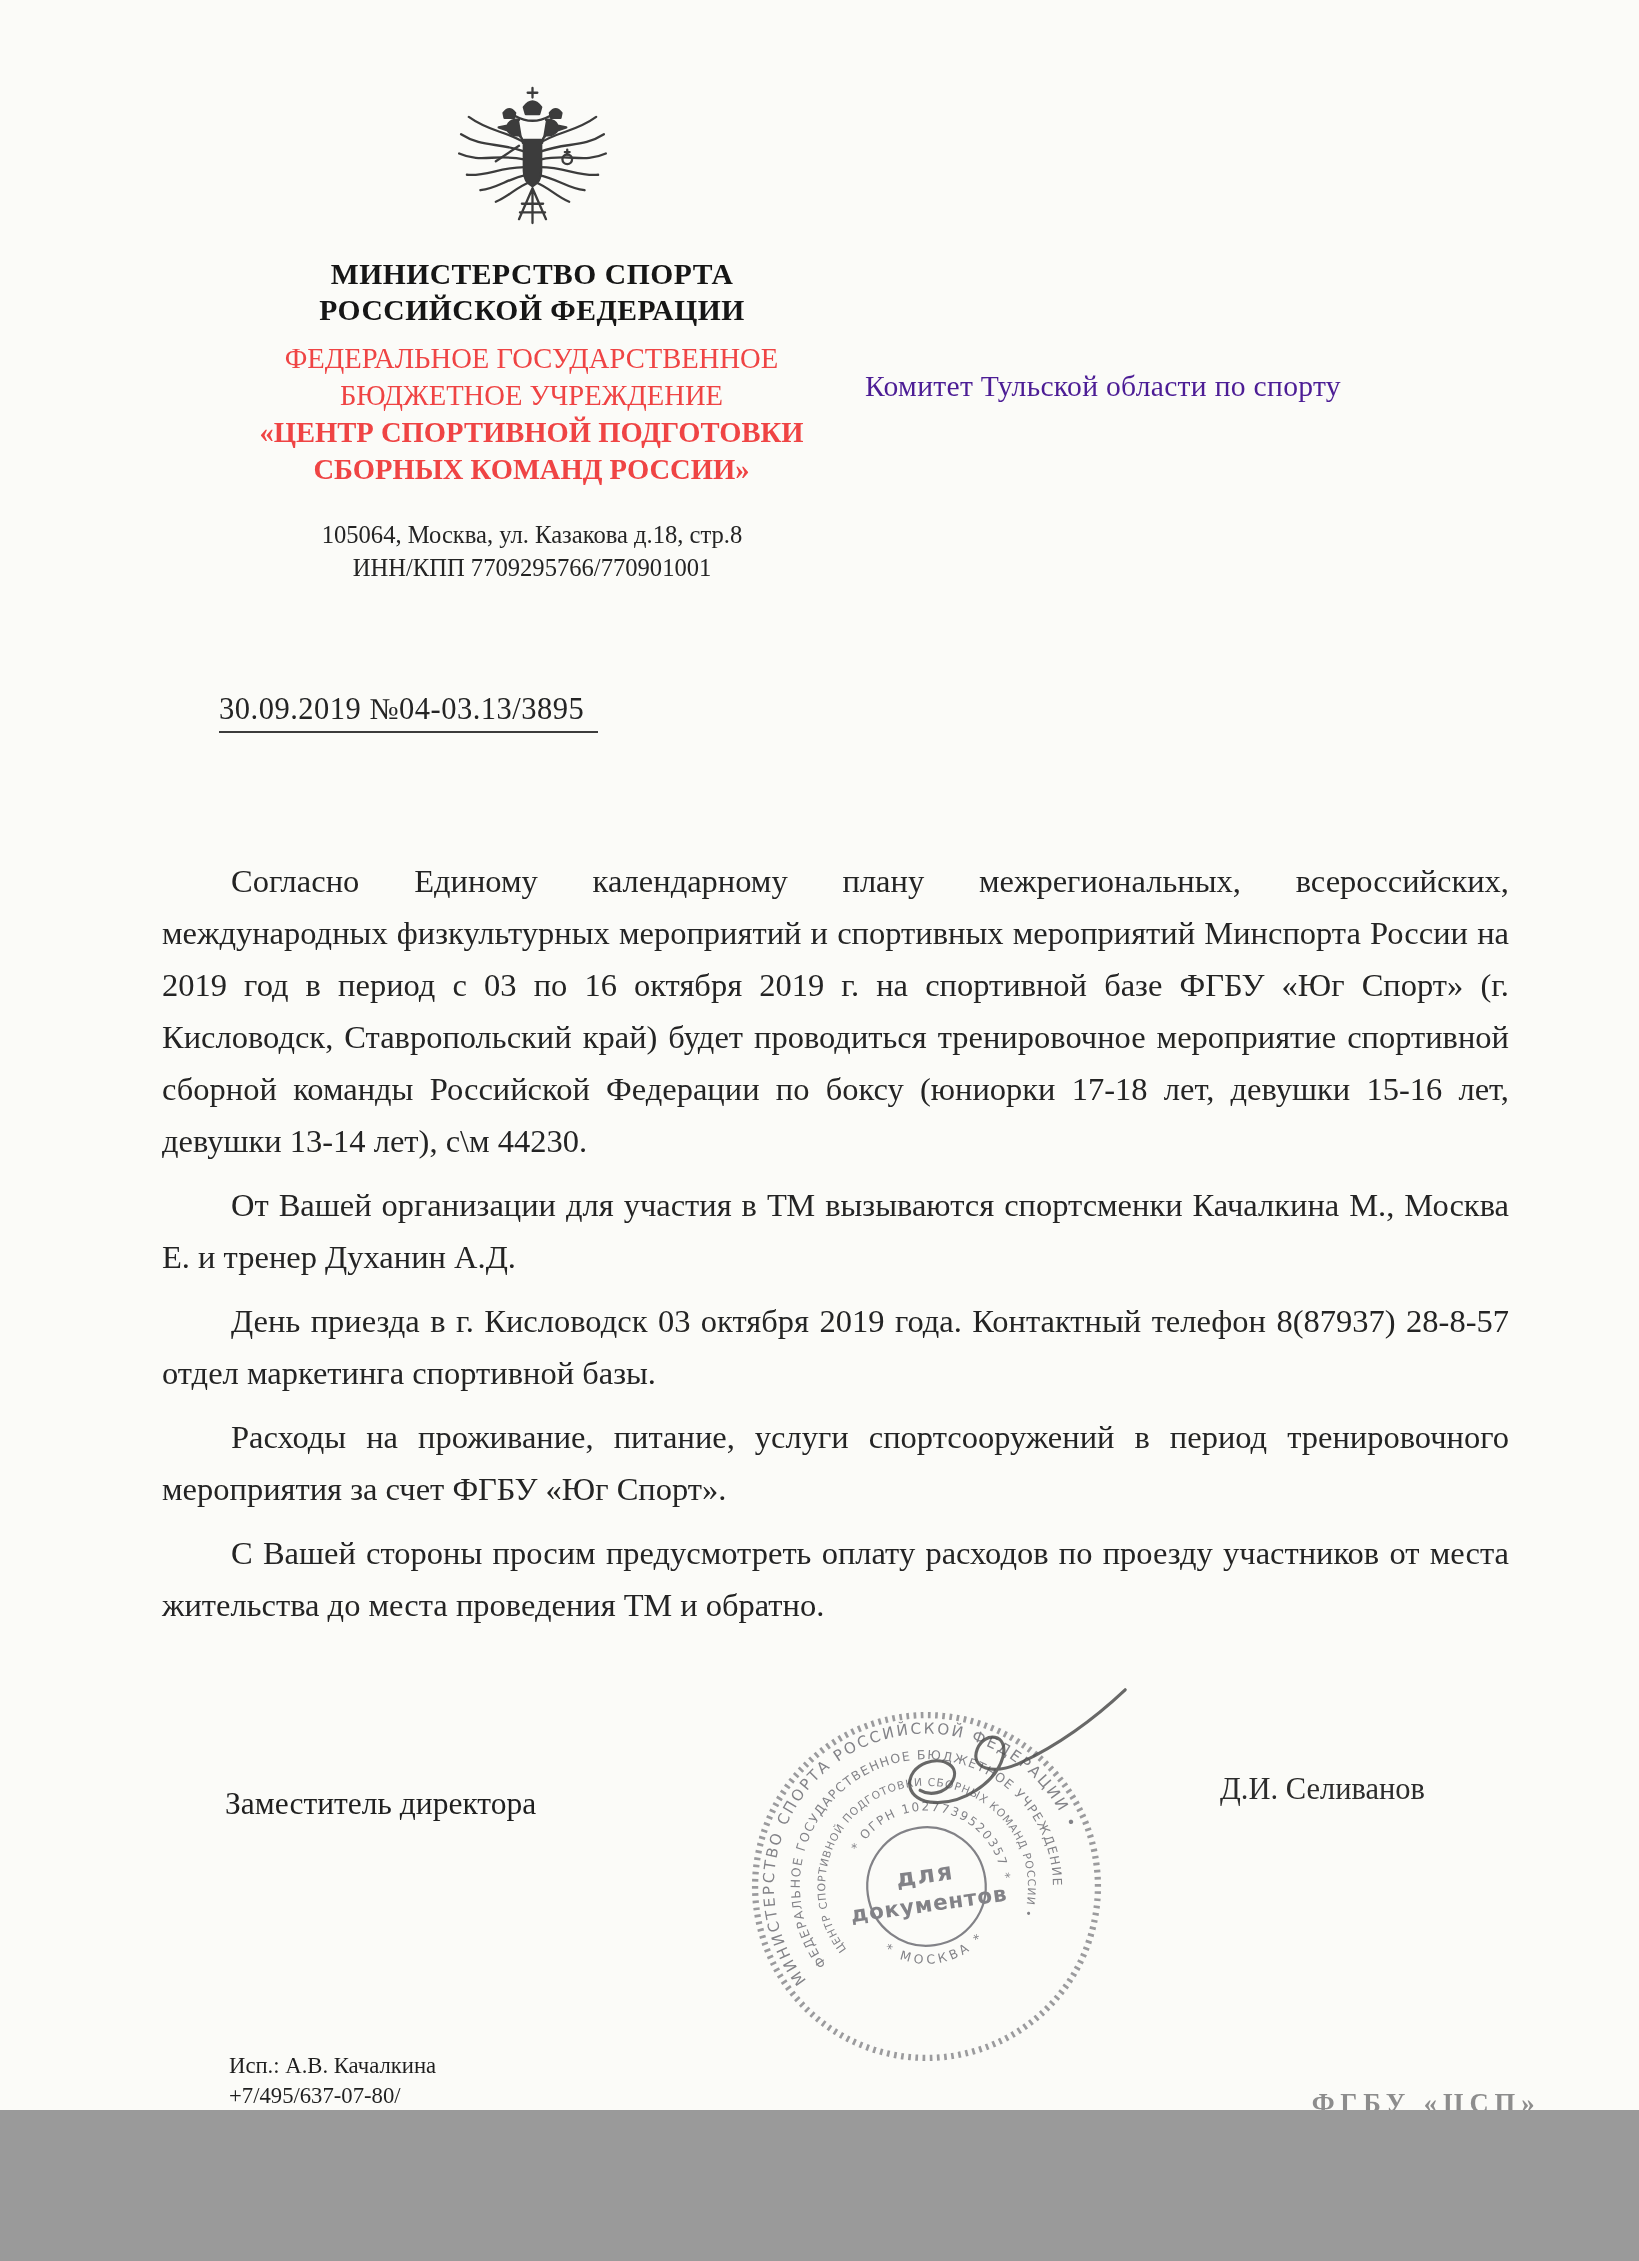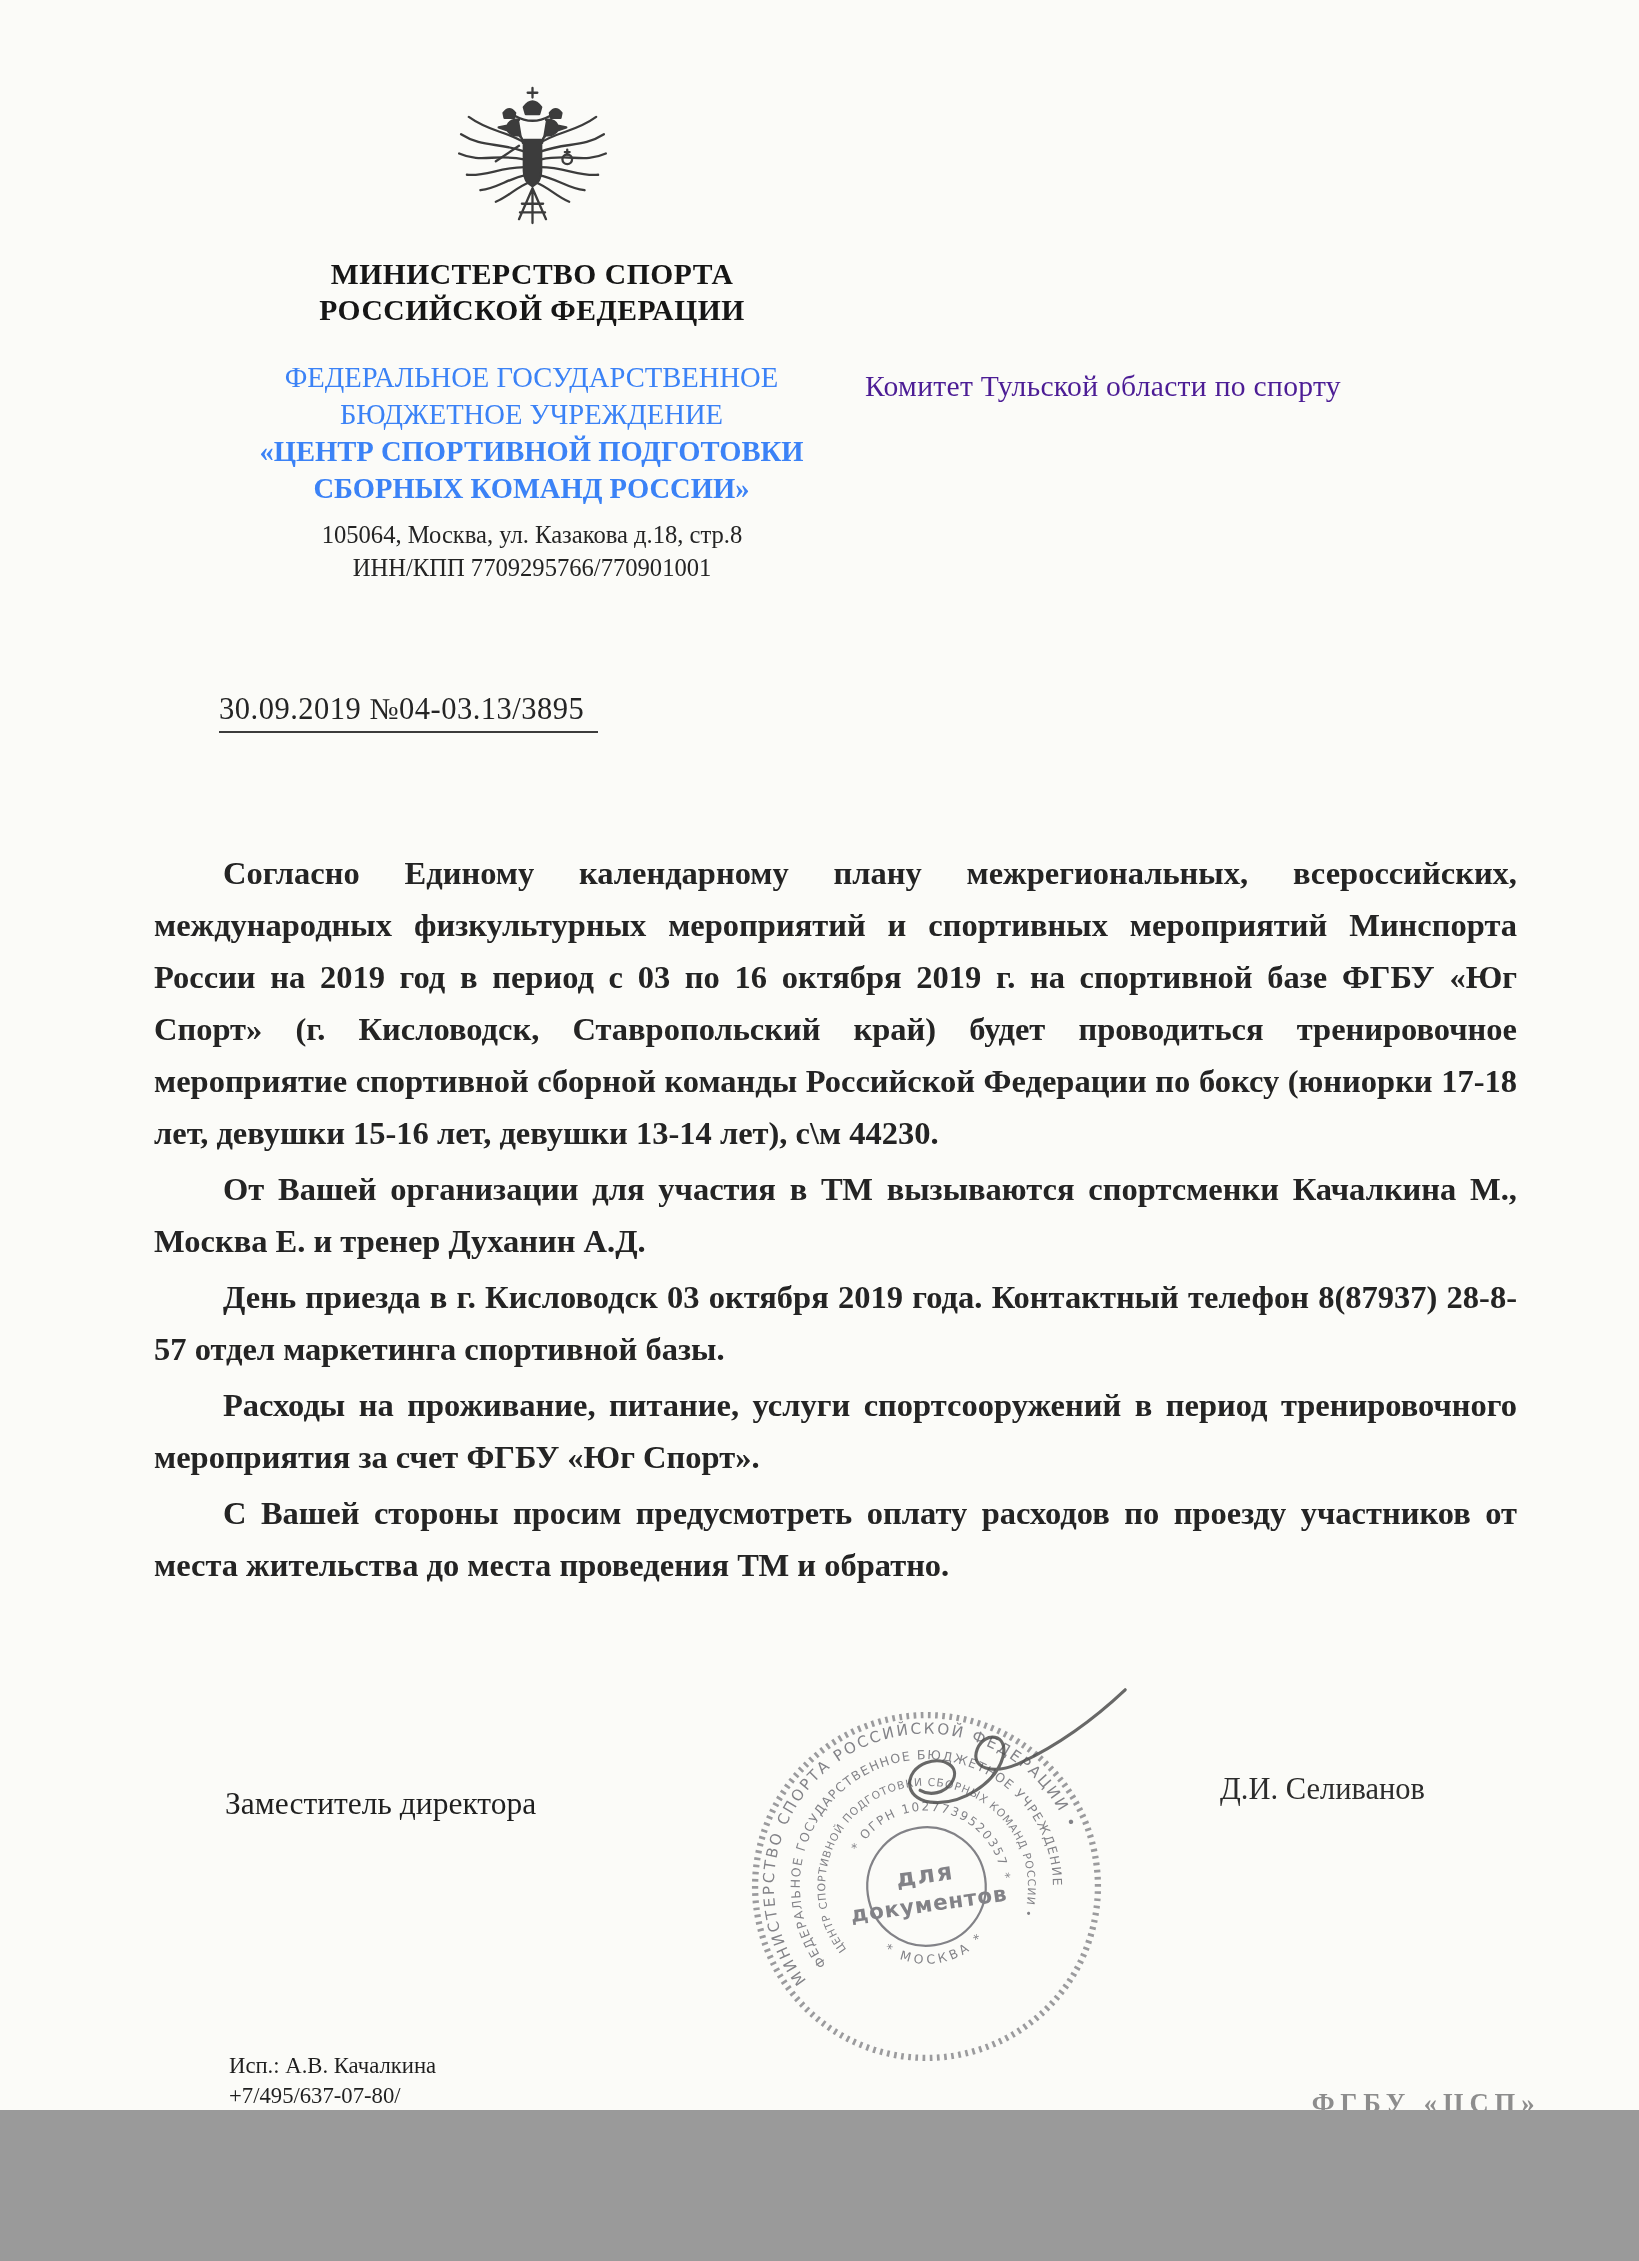--- a/index.html
+++ b/index.html
@@ -5,33 +5,33 @@
   html,body{margin:0;padding:0;background:#9a9a9a;}
   .page{
     position:relative;width:1639px;height:2110px;margin:0 auto;
     background:#fbfbf8;overflow:hidden;
     font-family:"Liberation Serif",serif;color:#1f1f1f;
   }
   
   .emblem{position:absolute;left:436px;top:83px;width:193px;height:171px;}
   .ministry{position:absolute;left:148px;top:256px;width:768px;text-align:center;
     font-weight:bold;font-size:29.6px;line-height:36px;letter-spacing:0.5px;color:#161616;}
-  .org{position:absolute;left:108px;top:359px;width:847px;text-align:center;
-    font-size:28.6px;line-height:37px;color:#3b82f6;}
+  .org{position:absolute;left:108px;top:340px;width:847px;text-align:center;
+    font-size:28.6px;line-height:37px;color:#ef4444;}
   .org .b{font-weight:bold;}
   .addr{position:absolute;left:148px;top:518px;width:768px;text-align:center;
     font-size:24.6px;line-height:33px;color:#242424;}
   .recipient{position:absolute;left:865px;top:370px;width:670px;
     font-size:29.6px;color:#4c1d95;letter-spacing:0.3px;}
   .ref{position:absolute;left:219px;top:692px;font-size:30.5px;color:#242424;
     border-bottom:2px solid #3c3c3c;padding:0 13.8px 3.9px 0;letter-spacing:0.5px;text-align:center;}
   
   .body{position:absolute;left:150px;top:843px;width:1371px;
     font-size:32.5px;line-height:52px;color:#242424;}
-  .body p{margin:4px;text-indent:69px;text-align:justify;font-weight:bold;}
+  .body p{margin:12px;text-indent:69px;text-align:justify;}
   
   .sig-title{position:absolute;left:225px;top:1786px;font-size:31.5px;color:#1f1f1f;}
   .sig-name{position:absolute;left:1220px;top:1772px;font-size:30.5px;color:#2c2c2c;}
   
   .stamp{position:absolute;left:747px;top:1707px;width:359px;height:359px;
     transform:rotate(-8deg);opacity:.8;}
   .stamp circle{stroke:#65656c;fill:none;}
   .stamp text{fill:#65656c;font-family:"DejaVu Sans",sans-serif;}
   .t1{font-size:17px;letter-spacing:2.5px;}
   .t2{font-size:14px;letter-spacing:1.5px;}

